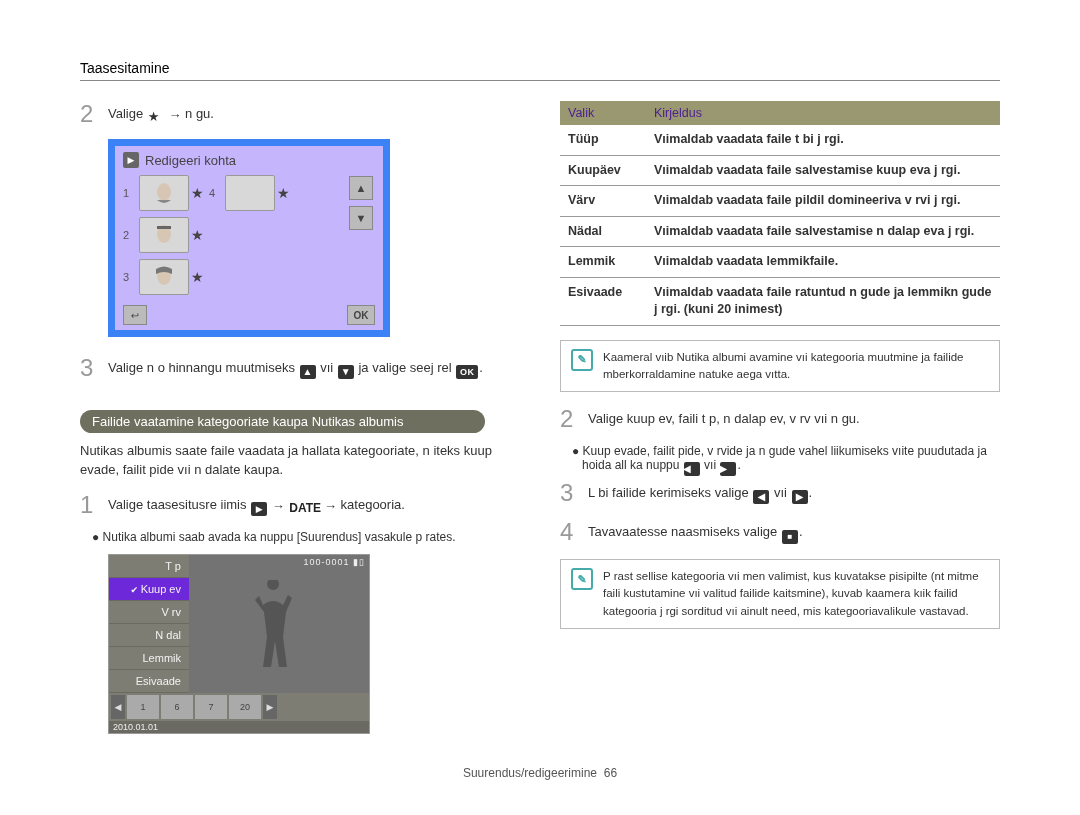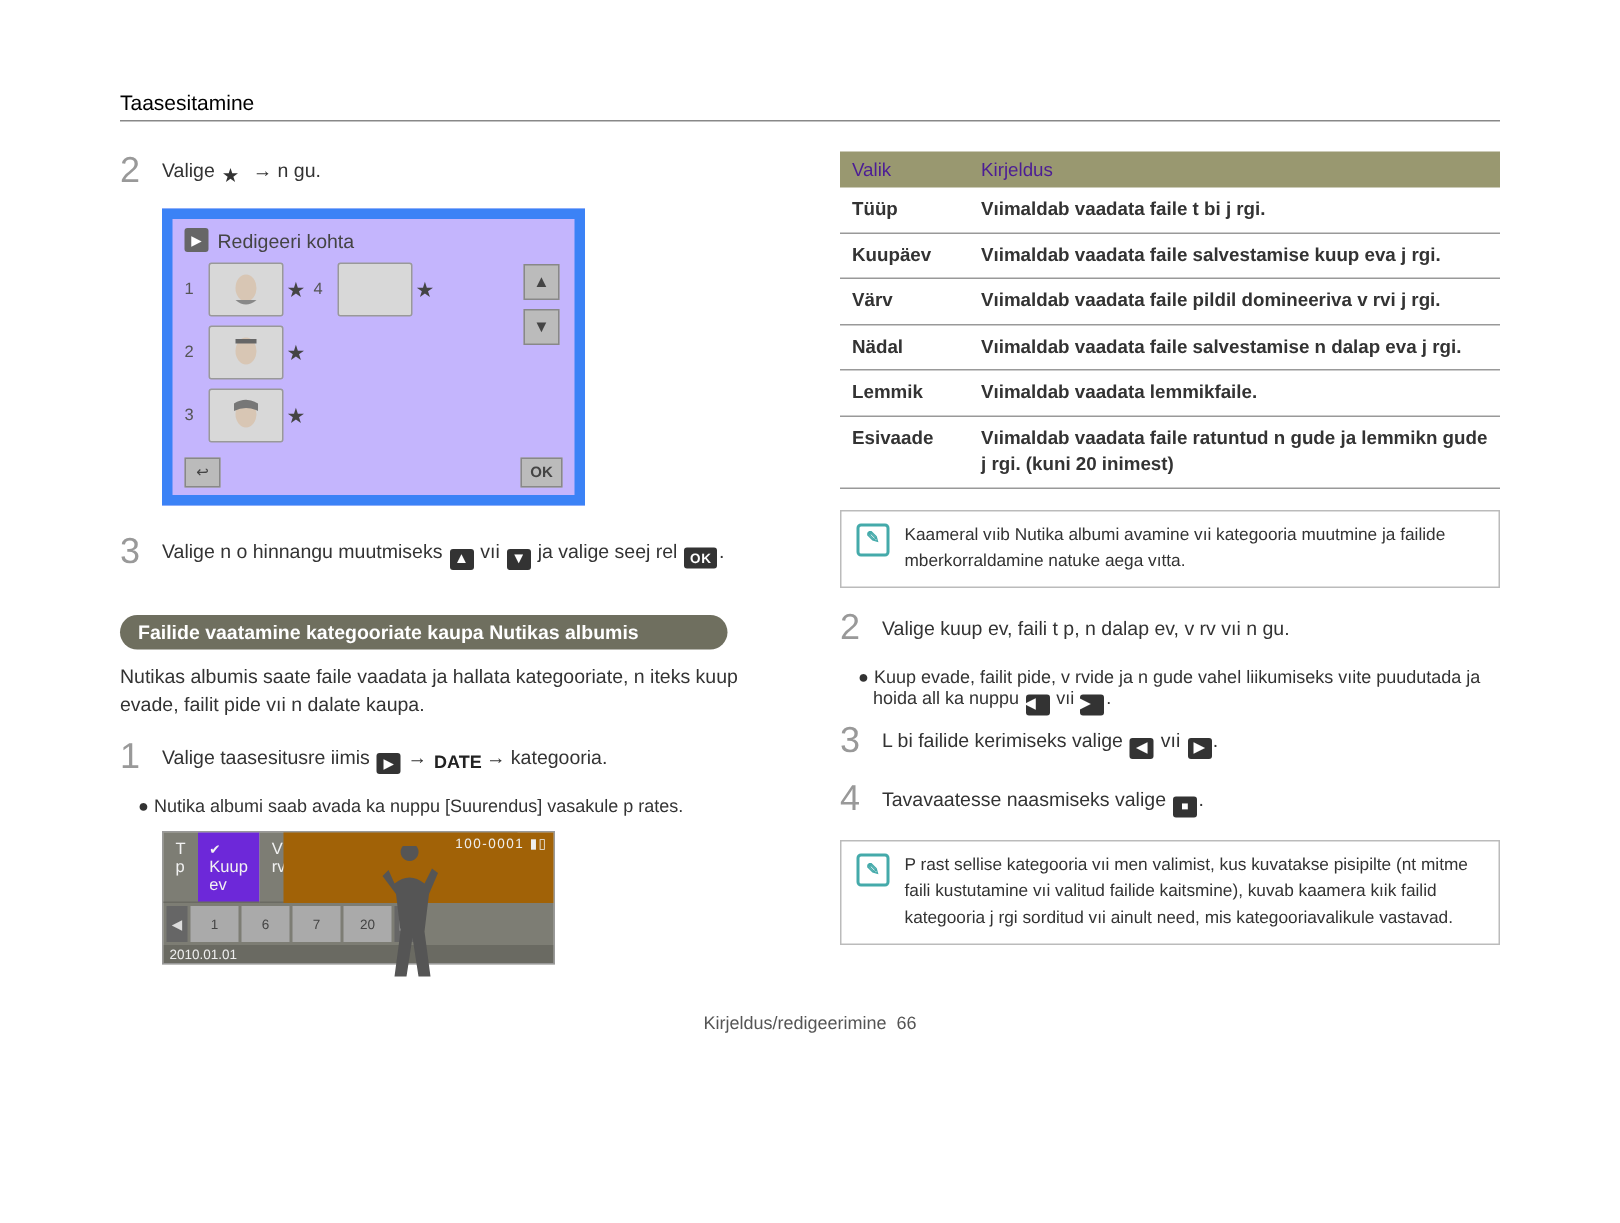--- a/index.html
+++ b/index.html
@@ -123,40 +123,39 @@
   .section-pill {
     background:#6f6f5f;
     color:#fff;
     font-size:13px;
     border-radius:12px;
     padding:4px 12px;
     margin:16px 0 8px 0;
     display:inline-block;
     width: 92%;
     box-sizing:border-box;
-    font-weight:bold;
   }
   .para { line-height:1.5; margin-bottom:12px; }
   
   .fig2 {
     width:260px; margin:10px 0 4px 28px; border:1px solid #999;
     background:#c7c7bf;
     font-size:11px; color:#ddd;
   }
   .fig2-inner { display:flex; }
   .menu-col {
-    width:80px; display:flex; flex-direction:row;
+    width:80px; display:flex; flex-direction:column;text-align:right;
   }
   .menu-item {
     padding:5px 8px; color:#f2f2f2; background:#7d7d74; border-bottom:1px solid #6a6a62;
   }
   .menu-item.sel { background:#6d28d9; }
   .menu-item.sel::before { content:"✔ "; font-size:9px; }
   .photo-area {
-    flex:1; background:#a16207; position:relative;
+    flex:1; background:#737373; position:relative;
   }
   .photo-top {
     font-size:9px; color:#eee; text-align:right; padding:2px 4px;
     letter-spacing:1px;
   }
   .silhouette {
     position:absolute; left:30%; top:18%; width:60px; height:90px;
   }
   .thumbs {
     display:flex; gap:2px; padding:2px; background:#7d7d74; align-items:center;
@@ -389,16 +388,16 @@
       </div>
 
       <div class="note">
         <div class="note-icon">✎</div>
         <div>P rast sellise kategooria vıi men   valimist, kus kuvatakse pisipilte (nt mitme faili kustutamine vıi valitud failide kaitsmine), kuvab kaamera kıik failid kategooria j rgi sorditud vıi ainult need, mis kategooriavalikule vastavad.</div>
       </div>
     </div>
   </div>
 
   <div class="footer">
-    <span>Kirjeldus/redigeerimine</span>&nbsp;
+    <span>Suurendus/redigeerimine</span>&nbsp;
     <span>66</span>
   </div>
 </div>
 
 </body></html>

